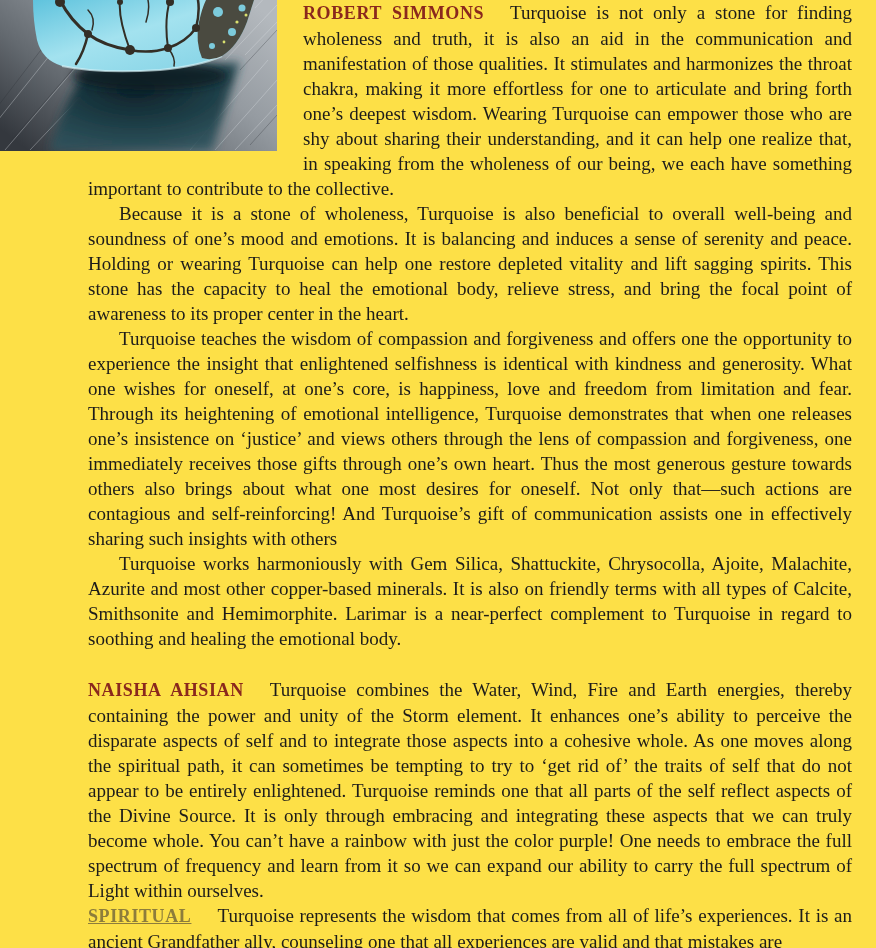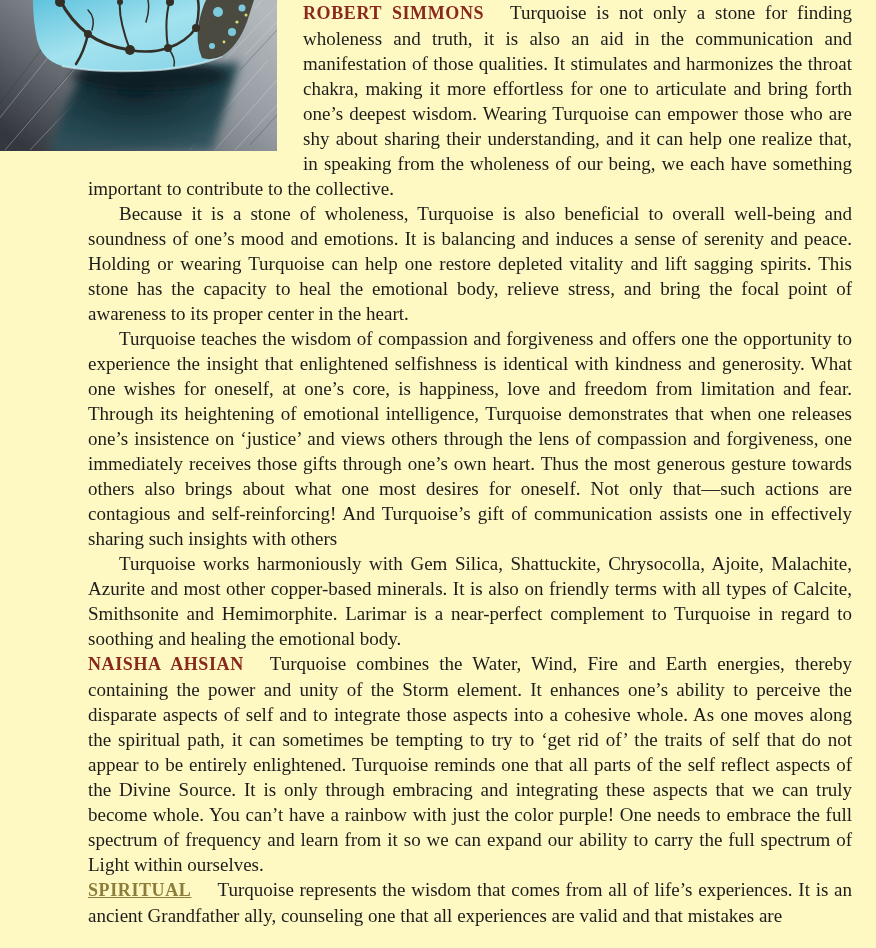--- a/index.html
+++ b/index.html
@@ -7,38 +7,38 @@
     padding: 0;
     background: #ffffff;
   }
   .page {
     position: relative;
     width: 876px;
     height: 948px;
     box-sizing: border-box;
     padding: 0 24px 0 88px;
     overflow: hidden;
-    background: #fef9c3;
+    background: #fde047;
     color: #1d1c1a;
     font-family: "Liberation Serif", "DejaVu Serif", serif;
     font-size: 19px;
     line-height: 25px;
     text-align: justify;
   }
   figure.stone-photo {
     float: left;
     width: 277px;
     height: 151px;
     margin: 0 26px 5px -88px;
     padding: 0;
   }
   figure.stone-photo svg { display: block; }
   p.para { margin: 0; padding: 0; }
   p.indent { text-indent: 31px; }
-  p.section-gap { }
+  p.section-gap { margin-top: 26px; }
   .runin {
     font-weight: bold;
     font-size: 18px;
     letter-spacing: 0.6px;
     padding-right: 26px;
     white-space: nowrap;
   }
   .runin.maroon { color: #8a281d; }
   .runin.olive  { color: #8d7d3b; text-decoration: underline; }
 </style>

